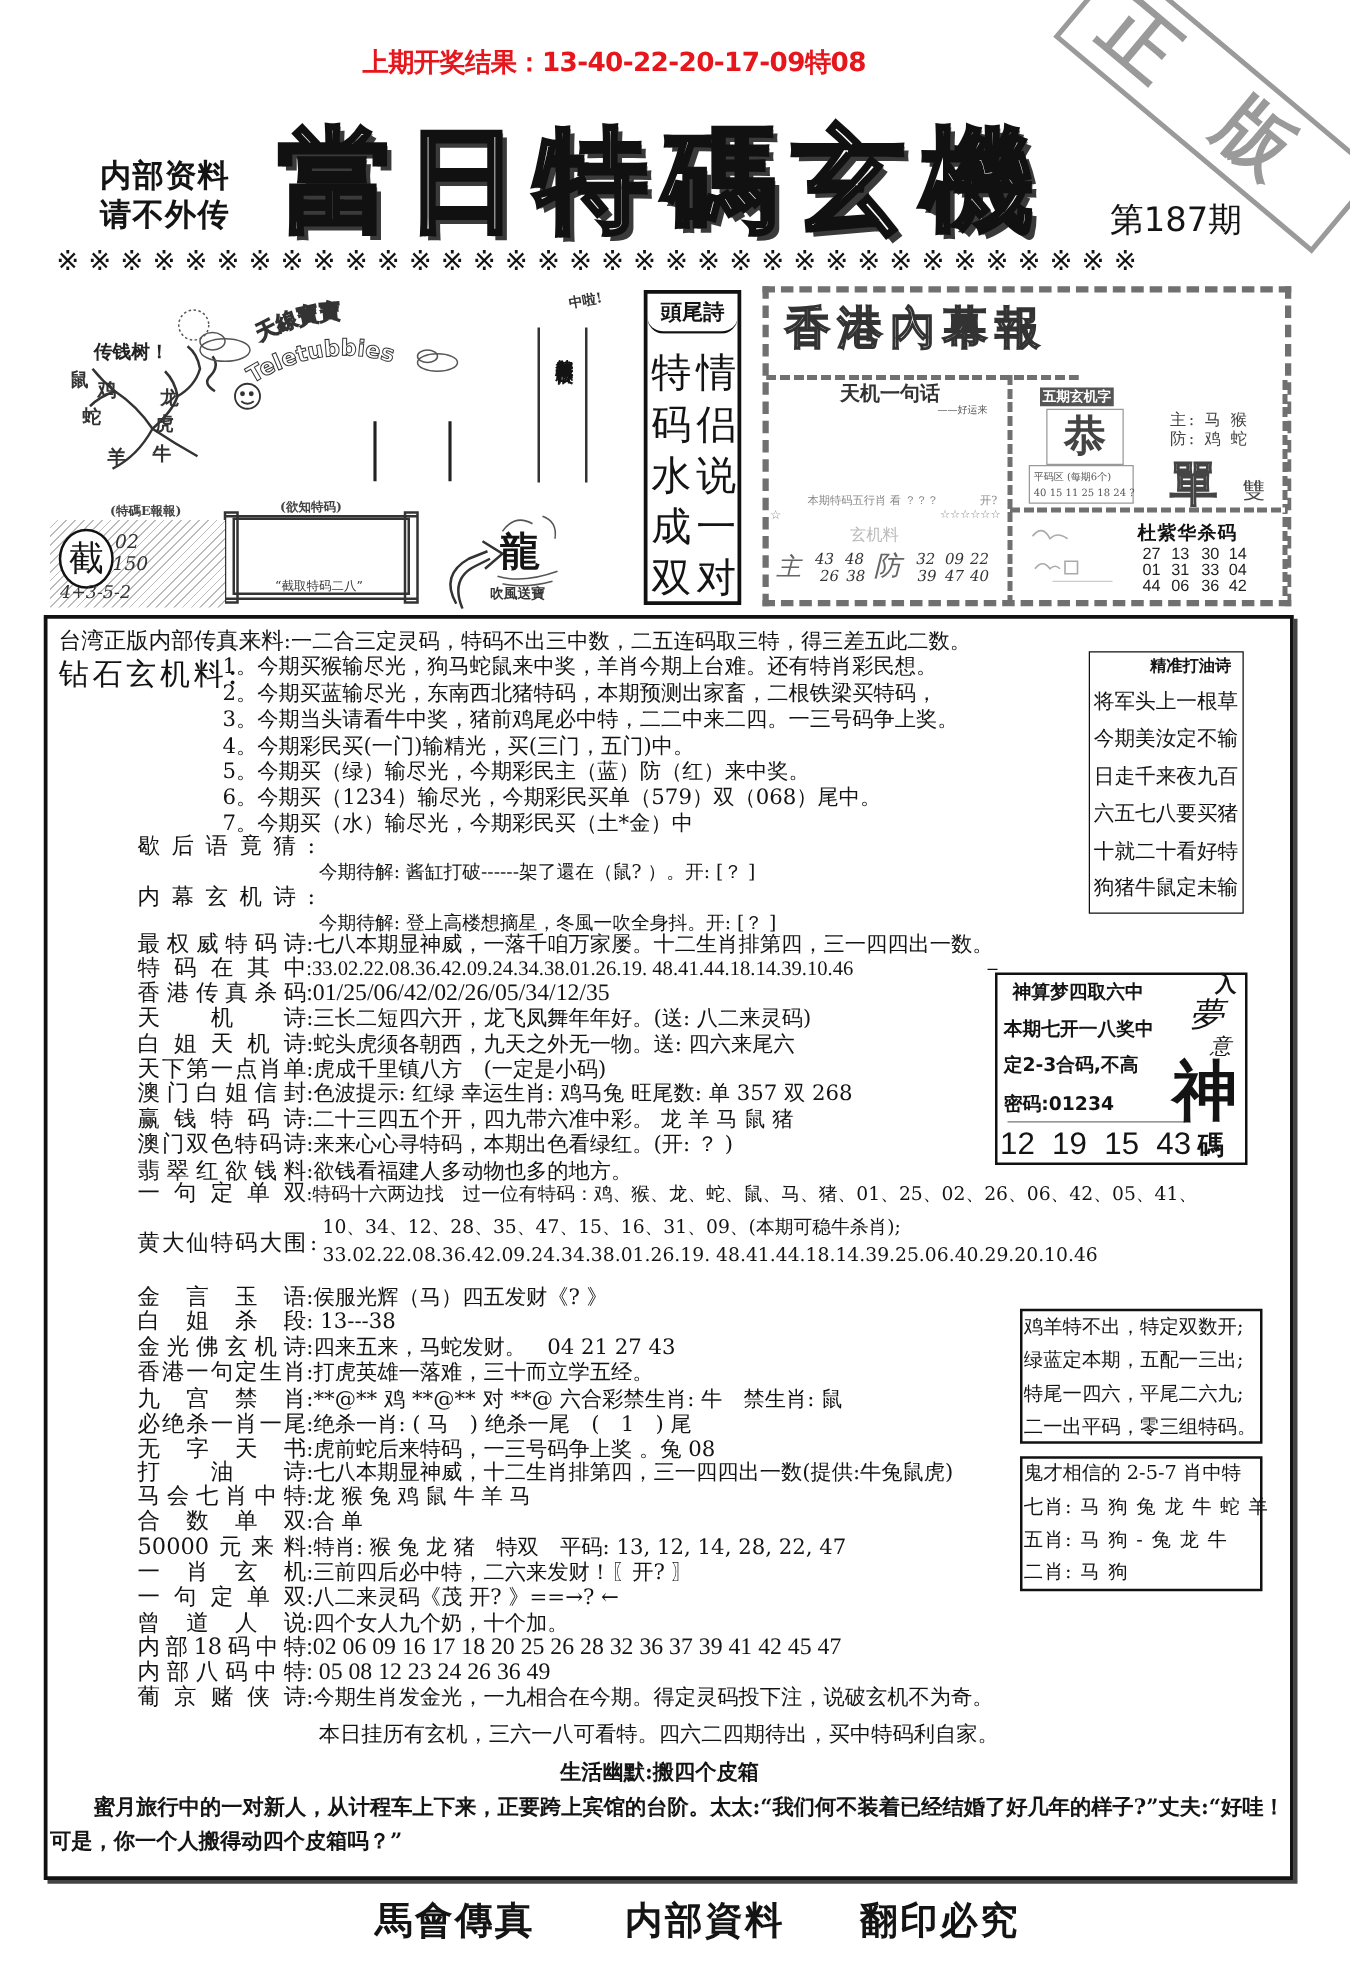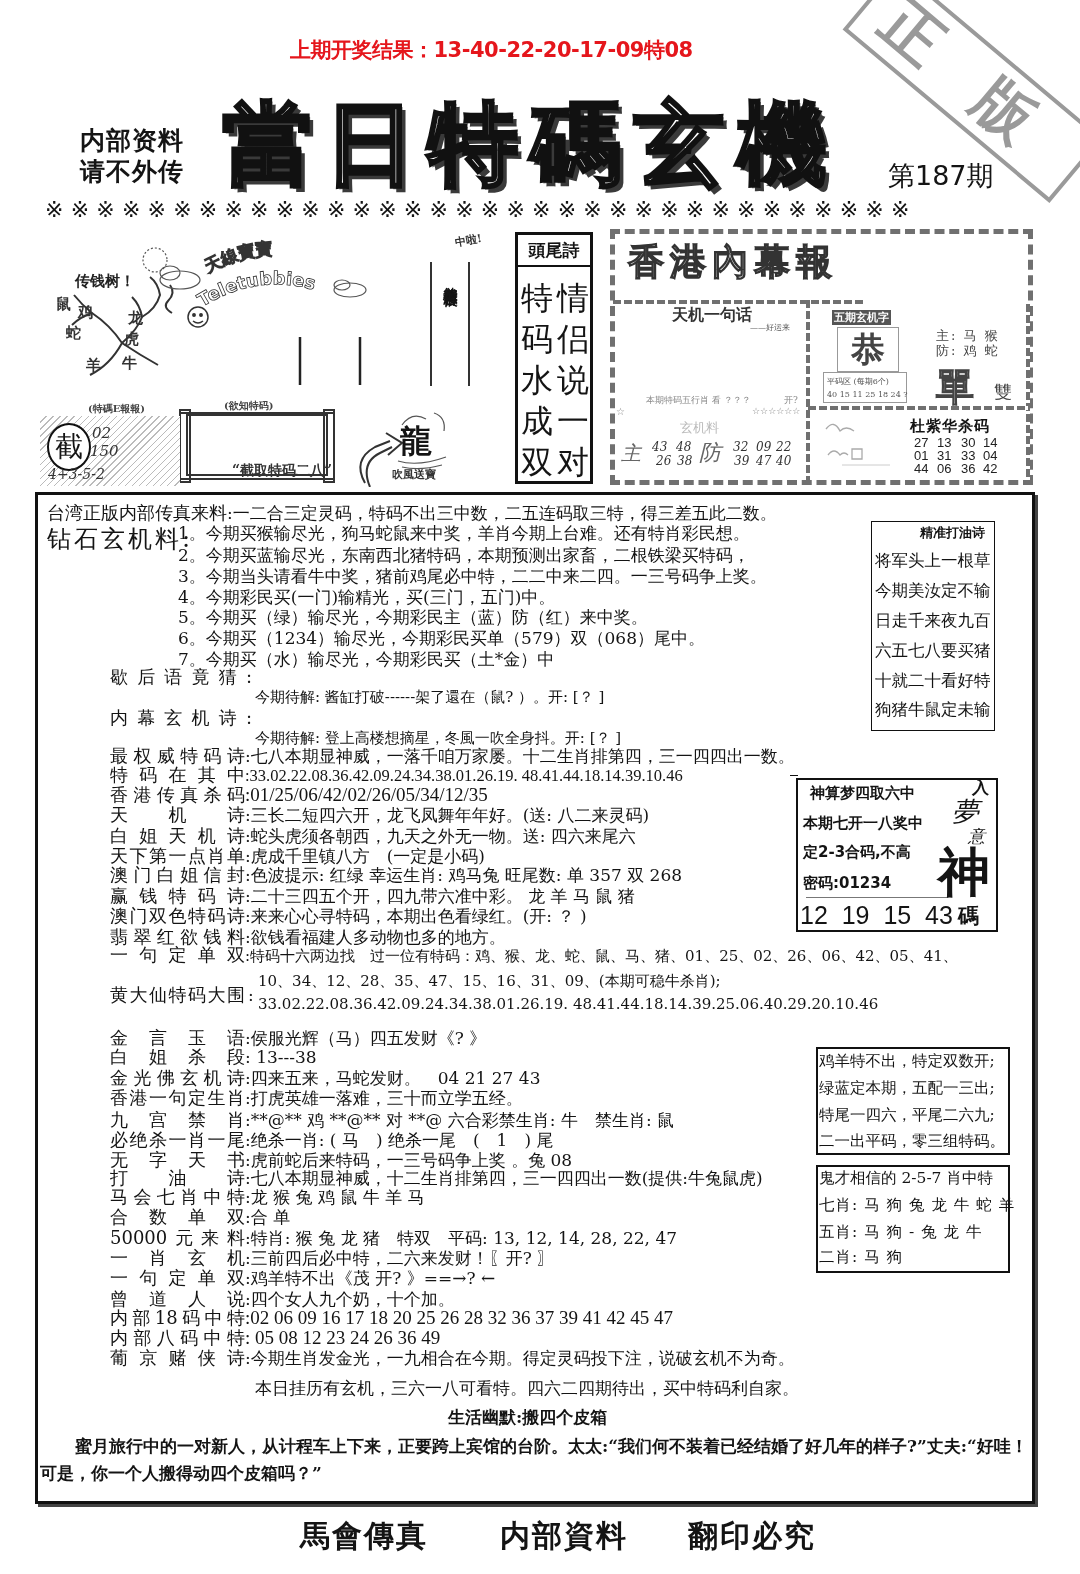--- a/index.html
+++ b/index.html
@@ -13,21 +13,21 @@
   .stamp{left:838px;top:42px;width:270px;height:84px;border:4px solid #9a9a9a;transform:rotate(40deg);color:#9a9a9a;font-size:60px;font-weight:bold;box-sizing:border-box;display:flex;align-items:center;justify-content:space-between;padding:0 22px;letter-spacing:60px;font-family:"DejaVu Sans",sans-serif;}
   
   .ill-text{font-size:15px;font-weight:bold;font-family:"DejaVu Sans",sans-serif;color:#222;}
   .tree-glyph{font-size:15px;font-weight:bold;color:#333;}
   .hatch{left:40px;top:416px;width:140px;height:70px;background:repeating-linear-gradient(135deg,#fff 0 4px,#bbb 4px 5px);}
   .cut-circle{left:47px;top:423px;width:40px;height:44px;border:2px solid #111;border-radius:50%;font-size:28px;text-align:center;line-height:44px;background:#fff;}
   .scroll{left:430px;top:262px;width:40px;height:124px;border-left:2px solid #333;border-right:2px solid #333;box-sizing:border-box;}
   .scroll-text{left:442px;top:276px;writing-mode:vertical-rl;font-size:14px;font-weight:bold;letter-spacing:1px;}
   
   .acro{left:515px;top:232px;width:78px;height:252px;border:3px solid #111;box-sizing:border-box;}
-  .acro-head{position:absolute;left:0;top:0;width:72px;height:30px;border-bottom:2px solid #111;text-align:center;font-size:17px;font-weight:bold;line-height:30px;}
+  .acro-head{position:absolute;left:0;top:0;width:72px;height:30px;border-bottom:2px solid #111;text-align:center;font-size:17px;font-weight:bold;line-height:30px;border-radius:13px;}
   .acro-col{position:absolute;top:43px;width:34px;font-size:32px;line-height:41px;text-align:center;font-family:"DejaVu Sans",sans-serif;}
   
   .hk-outer{left:610px;top:229px;width:423px;height:256px;border:5px dashed #707070;box-sizing:border-box;}
   .hk-title{left:628px;top:238px;font-size:36px;color:#fff;-webkit-text-stroke:1.2px #333;letter-spacing:6px;font-weight:bold;}
   .hk-divider-h{background:repeating-linear-gradient(90deg,#707070 0 8px,#fff 8px 11px);height:4px;}
   .hk-divider-v{background:repeating-linear-gradient(180deg,#707070 0 8px,#fff 8px 11px);width:4px;}
   .tiny{font-size:9px;color:#888;}
   .hk-num{font-size:12px;font-style:italic;color:#333;}
   .fp-box{left:837px;top:327px;width:60px;height:43px;border:1px solid #999;font-size:34px;text-align:center;line-height:43px;color:#444;font-weight:bold;}
   .flat-box{left:823px;top:372px;width:84px;height:31px;border:1px solid #999;font-size:8px;color:#555;box-sizing:border-box;padding:2px 3px;line-height:13px;}
@@ -129,21 +129,21 @@
   <div class="abs tree-glyph" style="left:122px;top:354px">牛</div>
 
   <div class="abs" style="left:88px;top:402px;font-size:10px;font-weight:bold;color:#444">(特碼E報報)</div>
   <div class="abs hatch"></div>
   <div class="abs cut-circle">截</div>
   <div class="abs" style="left:92px;top:424px;font-size:15px;font-style:italic;color:#333">02</div>
   <div class="abs" style="left:90px;top:442px;font-size:15px;font-style:italic;color:#333">150</div>
   <div class="abs" style="left:48px;top:466px;font-size:14px;font-style:italic;color:#333">4+3-5-2</div>
 
   <div class="abs" style="left:224px;top:399px;font-size:10px;font-weight:bold;color:#444">(欲知特码)</div>
-  <div class="abs" style="left:232px;top:462px;font-size:14px;font-weight:bold;color:#333">“截取特码二八”</div>
+  <div class="abs" style="left:220px;top:462px;font-size:10px;font-weight:normal;color:#333">“截取特码二八”</div>
 
   <div class="abs" style="left:455px;top:233px;font-size:11px;font-weight:bold;color:#333;transform:rotate(-10deg)">中啦!</div>
   <div class="abs scroll"></div>
   <div class="abs scroll-text">欲錢買今慈古恨</div>
 
   <div class="abs" style="left:400px;top:420px;font-size:32px;font-weight:bold">龍</div>
   <div class="abs" style="left:392px;top:467px;font-size:11px;font-weight:bold;color:#333">吹風送寶</div>
 
   <div class="abs acro">
     <div class="acro-head">頭尾詩</div>
@@ -261,21 +261,21 @@
   <div class="abs row" style="top:1068px"><span class="lbl">金光佛玄机诗</span><span class="val">:四来五来，马蛇发财。　04 21 27 43</span></div>
   <div class="abs row" style="top:1088px"><span class="lbl">香港一句定生肖</span><span class="val">:打虎英雄一落难，三十而立学五经。</span></div>
   <div class="abs row" style="top:1110px"><span class="lbl">九宫禁肖</span><span class="val">:**@** 鸡 **@** 对 **@ 六合彩禁生肖: 牛　禁生肖: 鼠</span></div>
   <div class="abs row" style="top:1130px"><span class="lbl">必绝杀一肖一尾</span><span class="val">:绝杀一肖: ( 马　) 绝杀一尾　(　1　) 尾</span></div>
   <div class="abs row" style="top:1150px"><span class="lbl">无字天书</span><span class="val">:虎前蛇后来特码，一三号码争上奖 。兔 08</span></div>
   <div class="abs row" style="top:1168px"><span class="lbl">打油诗</span><span class="val">:七八本期显神威，十二生肖排第四，三一四四出一数(提供:牛兔鼠虎)</span></div>
   <div class="abs row" style="top:1187px"><span class="lbl">马会七肖中特</span><span class="val">:龙 猴 兔 鸡 鼠 牛 羊 马</span></div>
   <div class="abs row" style="top:1207px"><span class="lbl">合数单双</span><span class="val">:合 单</span></div>
   <div class="abs row" style="top:1228px"><span class="lbl">50000元来料</span><span class="val">:特肖: 猴 兔 龙 猪　特双　平码: 13, 12, 14, 28, 22, 47</span></div>
   <div class="abs row" style="top:1248px"><span class="lbl">一肖玄机</span><span class="val">:三前四后必中特，二六来发财！〖开? 〗</span></div>
-  <div class="abs row" style="top:1268px"><span class="lbl">一句定单双</span><span class="val">:鸡羊特不出《茂 开? 》==→? ←</span></div>
+  <div class="abs row" style="top:1268px"><span class="lbl">一句定单双</span><span class="val">:八二来灵码《茂 开? 》==→? ←</span></div>
   <div class="abs row" style="top:1289px"><span class="lbl">曾道人说</span><span class="val">:四个女人九个奶，十个加。</span></div>
   <div class="abs row" style="top:1308px"><span class="lbl">内部18码中特</span><span class="val" style="font-family:'Liberation Serif',serif;font-size:19px">:02 06 09 16 17 18 20 25 26 28 32 36 37 39 41 42 45 47</span></div>
   <div class="abs row" style="top:1328px"><span class="lbl">内部八码中特</span><span class="val" style="font-family:'Liberation Serif',serif;font-size:19px">: 05 08 12 23 24 26 36 49</span></div>
   <div class="abs row" style="top:1348px"><span class="lbl">葡京赌侠诗</span><span class="val">:今期生肖发金光，一九相合在今期。得定灵码投下注，说破玄机不为奇。</span></div>
 
   <div class="abs line17" style="left:255px;top:1378px">本日挂历有玄机，三六一八可看特。四六二四期待出，买中特码利自家。</div>
 
   <div class="abs sidebox" style="left:871px;top:521px;width:124px;height:210px;border-width:1.5px"></div>
   <div class="abs" style="left:920px;top:524px;font-size:13px;font-weight:bold">精准打油诗</div>
   <div class="abs sb1-line" style="top:550px">将军头上一根草</div>

